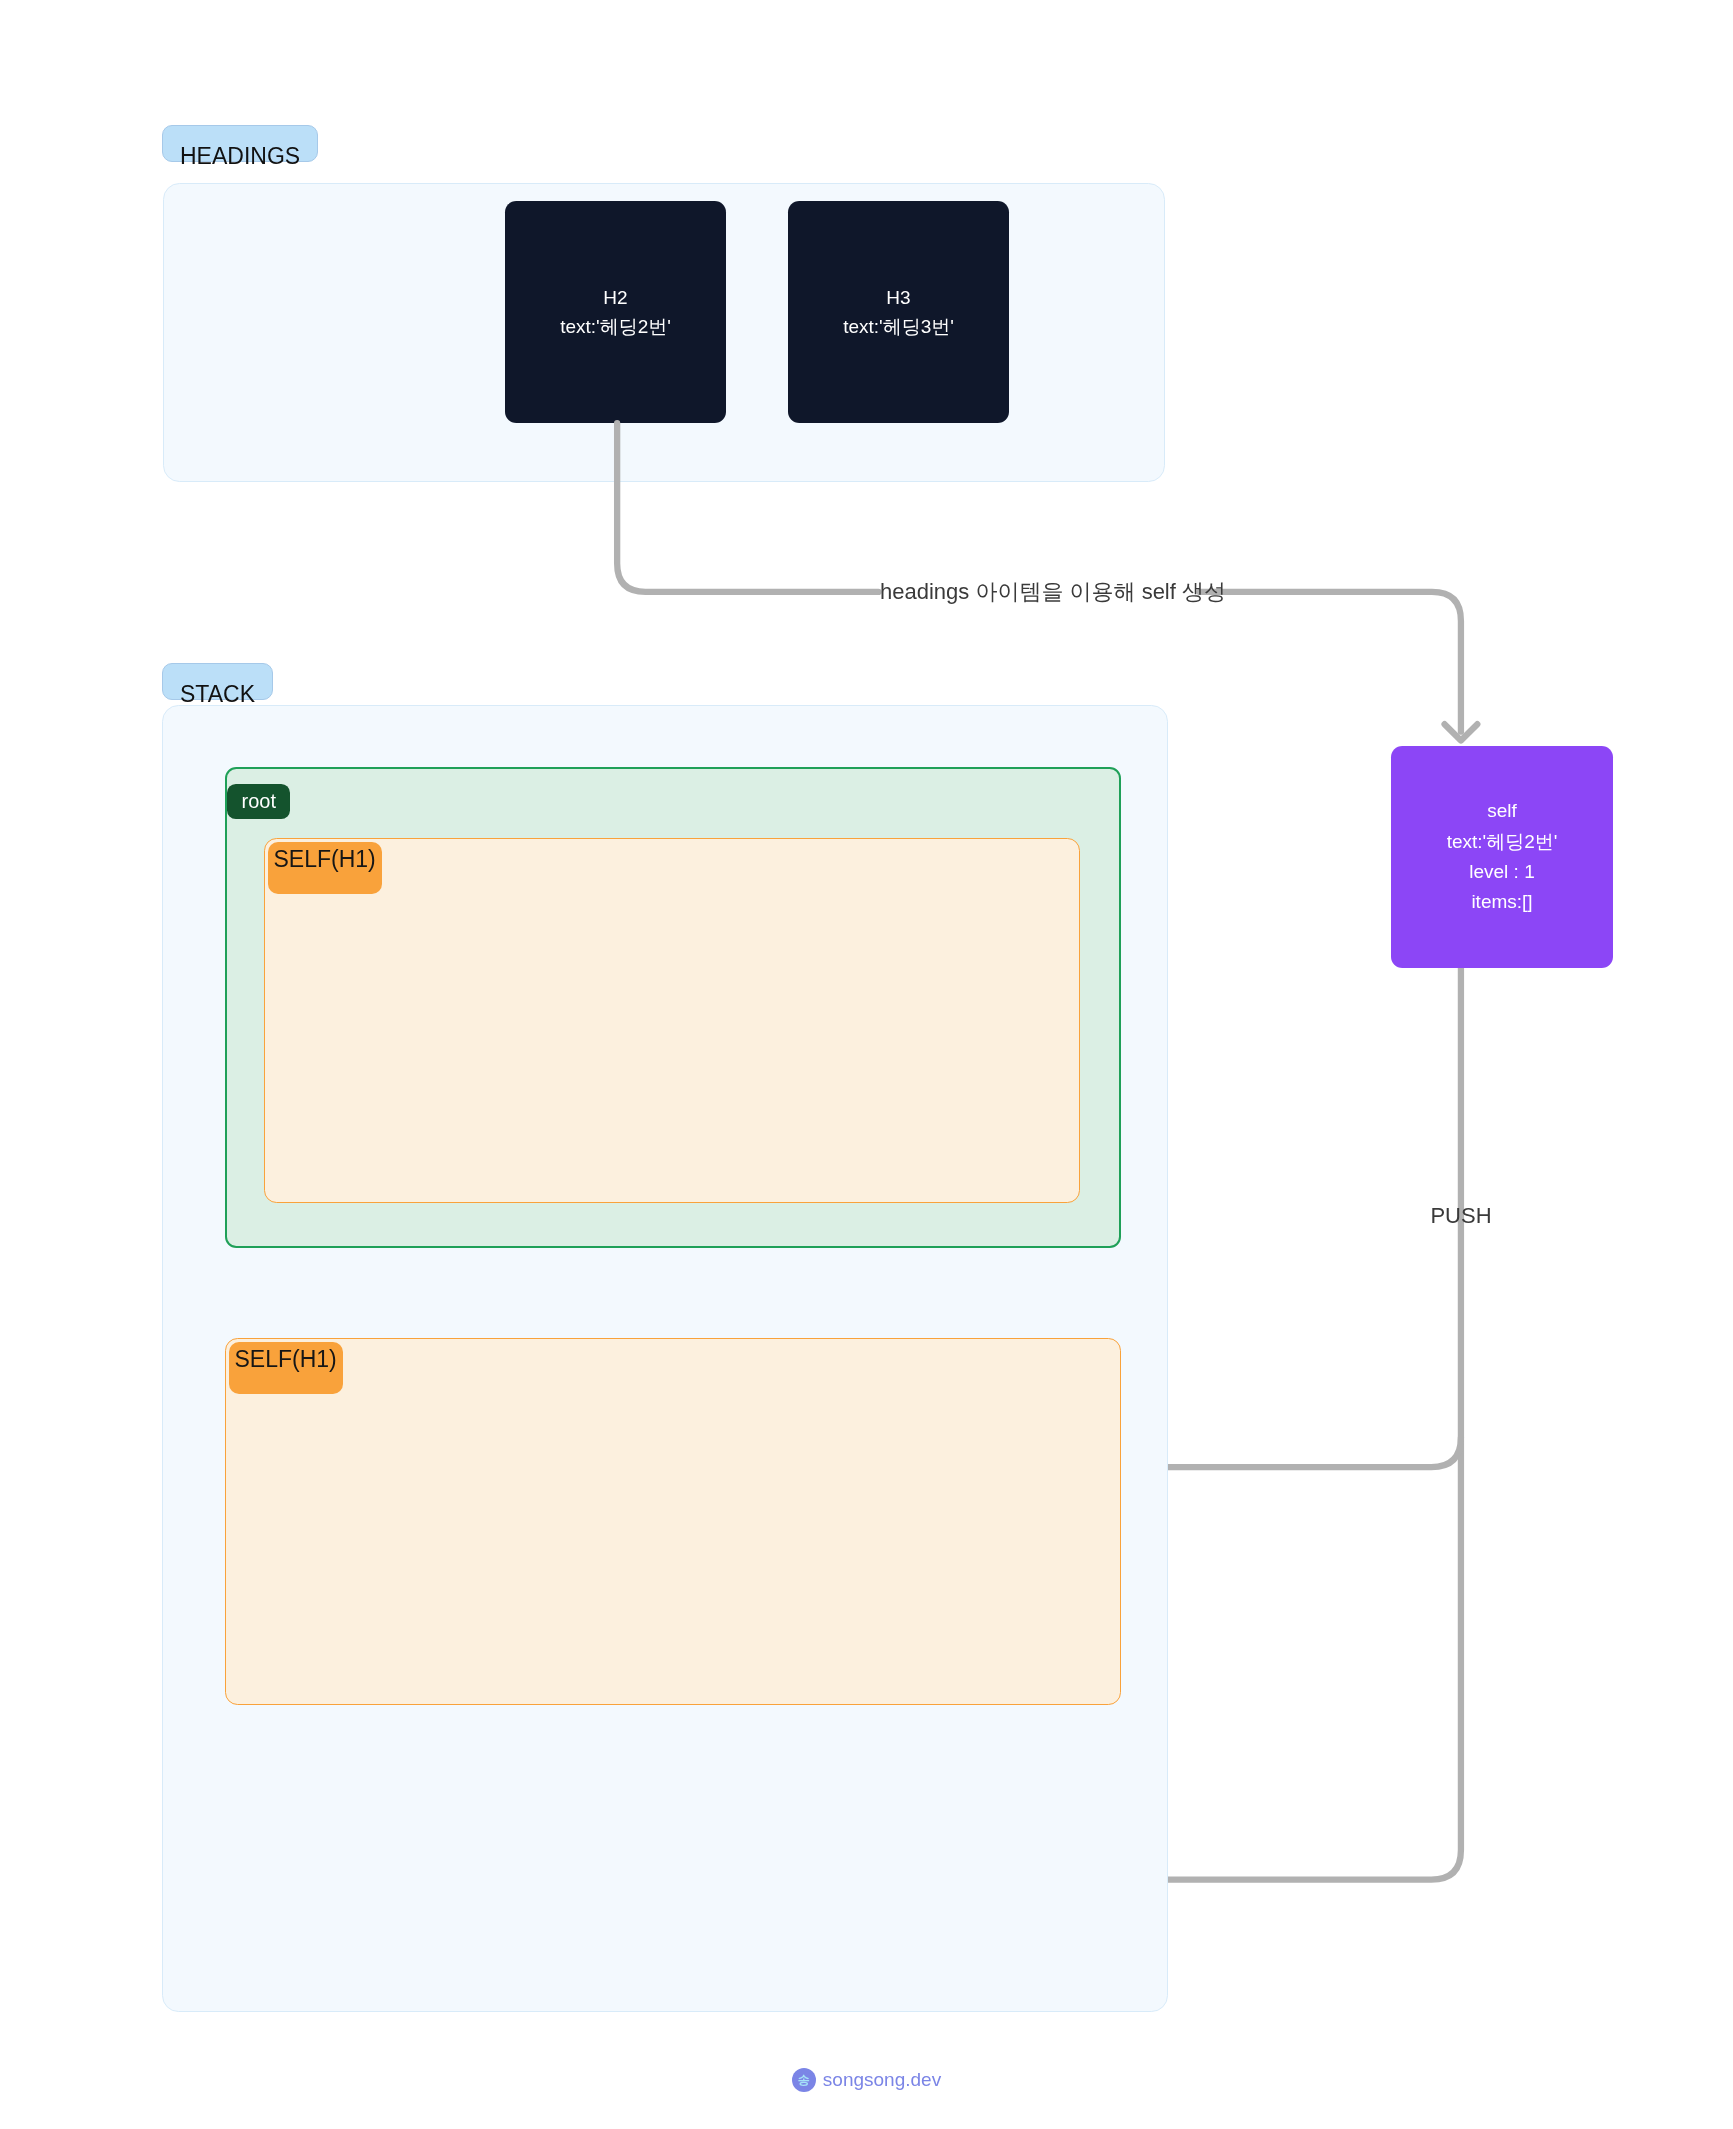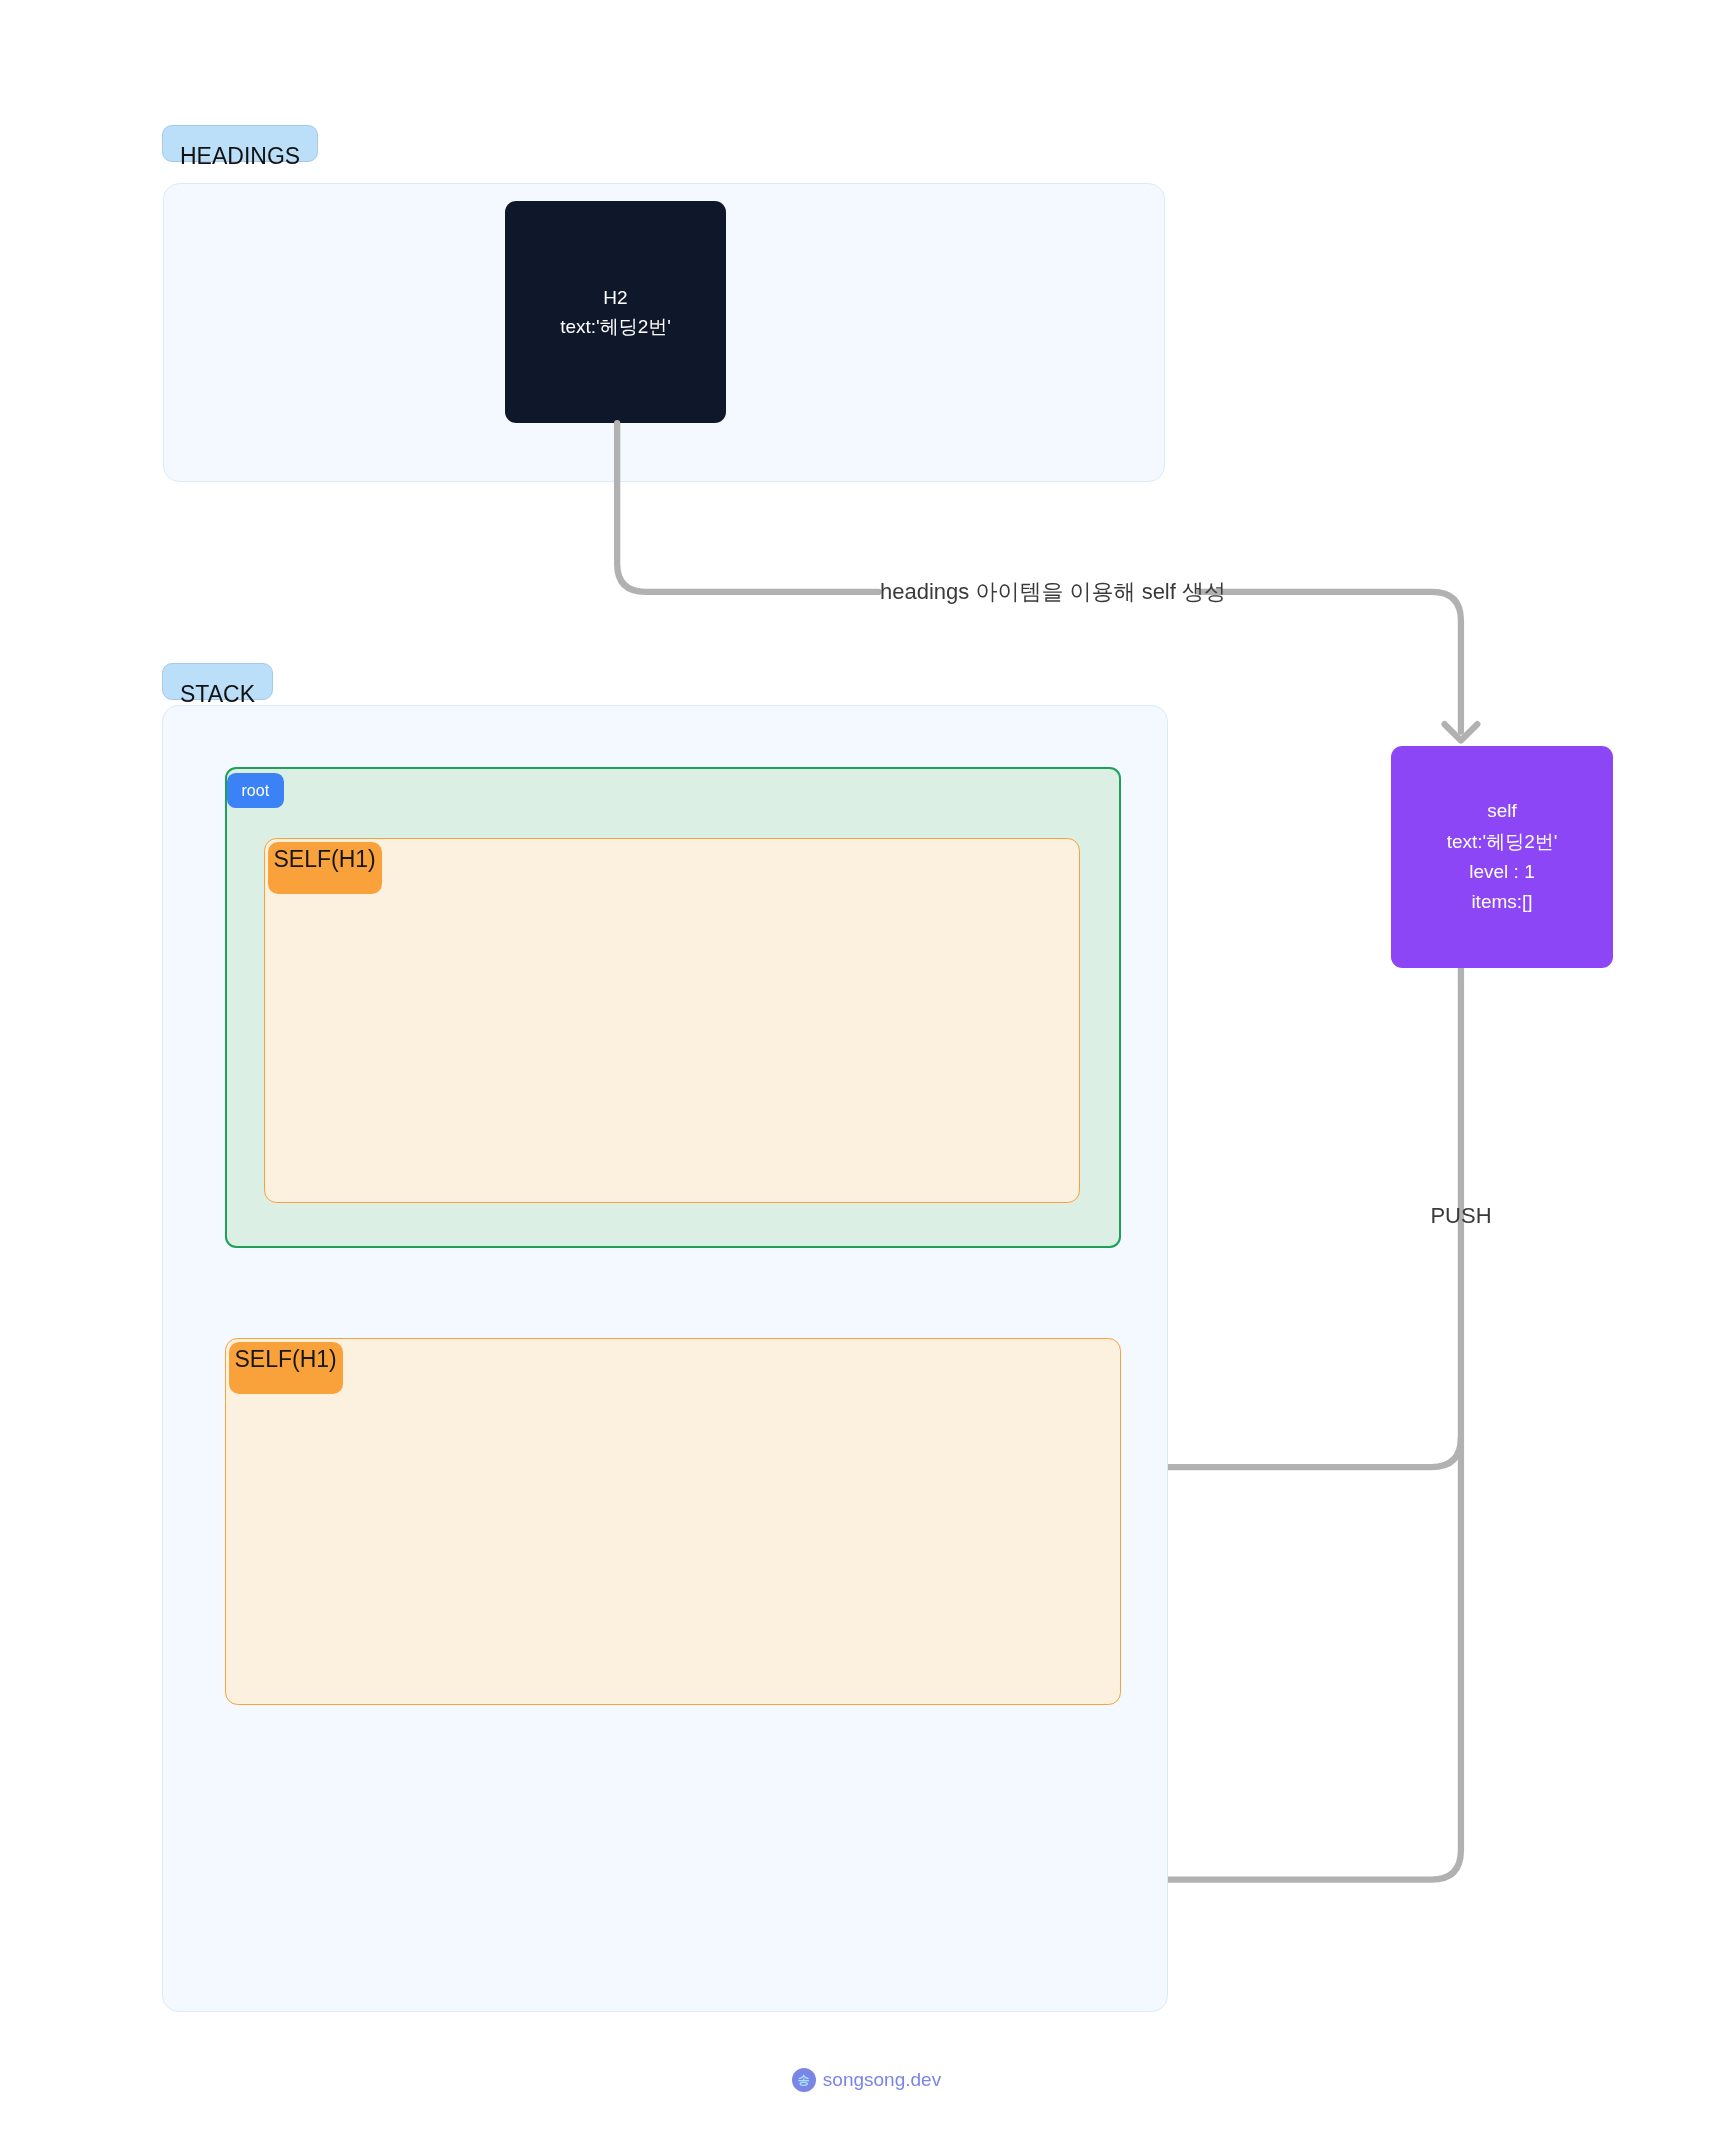--- a/index.html
+++ b/index.html
@@ -44,22 +44,22 @@
     position:absolute;left:62px;top:61px;width:896px;height:481px;
     background:#DBEFE4;border:2.5px solid #1FA058;border-radius:11.3px;box-sizing:border-box;
   }
   .cream-box{
     position:absolute;background:#FCF0DE;border:1.9px solid #F9A23B;border-radius:12.6px;
     box-sizing:border-box;
   }
   #self-frame-1{left:37px;top:69px;width:816px;height:365px;}
   #self-frame-2{left:62px;top:632px;width:896px;height:367px;}
   .tag-green{
-    position:absolute;left:0px;top:4px;height:35px;line-height:35px;padding:0 14.5px;
-    background:#3b82f6;color:#ffffff;border-radius:8.8px;font-size:16px;white-space:nowrap;
+    position:absolute;left:0px;top:15px;height:35px;line-height:35px;padding:0 14.5px;
+    background:#14532d;color:#ffffff;border-radius:8.8px;font-size:20px;white-space:nowrap;
   }
   .tag-orange{
     position:absolute;left:2.5px;top:2.5px;height:52px;line-height:35px;padding:0 6px;
     background:#F9A23B;color:#161616;border-radius:10px;font-size:23px;font-weight:500;white-space:nowrap;
   }
   
   #connectors{position:absolute;left:0;top:0;width:1733px;height:2129px;pointer-events:none;}
   #connectors path{stroke:#B1B1B1;stroke-width:10;fill:none;stroke-linecap:round;stroke-linejoin:round;}
   .flow-label{
     position:absolute;font-size:22px;color:#3A3A3A;text-align:center;white-space:nowrap;
@@ -82,20 +82,24 @@
 <body>
 
 <div class="page">
 
   <div class="badge-blue" id="headings-badge">HEADINGS</div>
 
   <div class="panel" id="headings-panel">
     <div class="card card-purple" id="card-h2">
       <div class="card-tag">H2</div>
       <div class="card-prop">text:'헤딩2번'</div>
+    </div>
+    <div class="card card-purple" id="card-h3">
+      <div class="card-tag">H3</div>
+      <div class="card-prop">text:'헤딩3번'</div>
     </div>
   </div>
 
   <svg id="connectors" viewBox="0 0 2752 3381" xmlns="http://www.w3.org/2000/svg">
 
     <path d="M 980 672 V 895 Q 980 940 1025 940 H 1395"></path>
 
     <path d="M 1905 940 H 2274 Q 2320 940 2320 986 V 1162"></path>
 
     <path d="M 2294 1150 L 2320 1176 L 2346 1150"></path>

